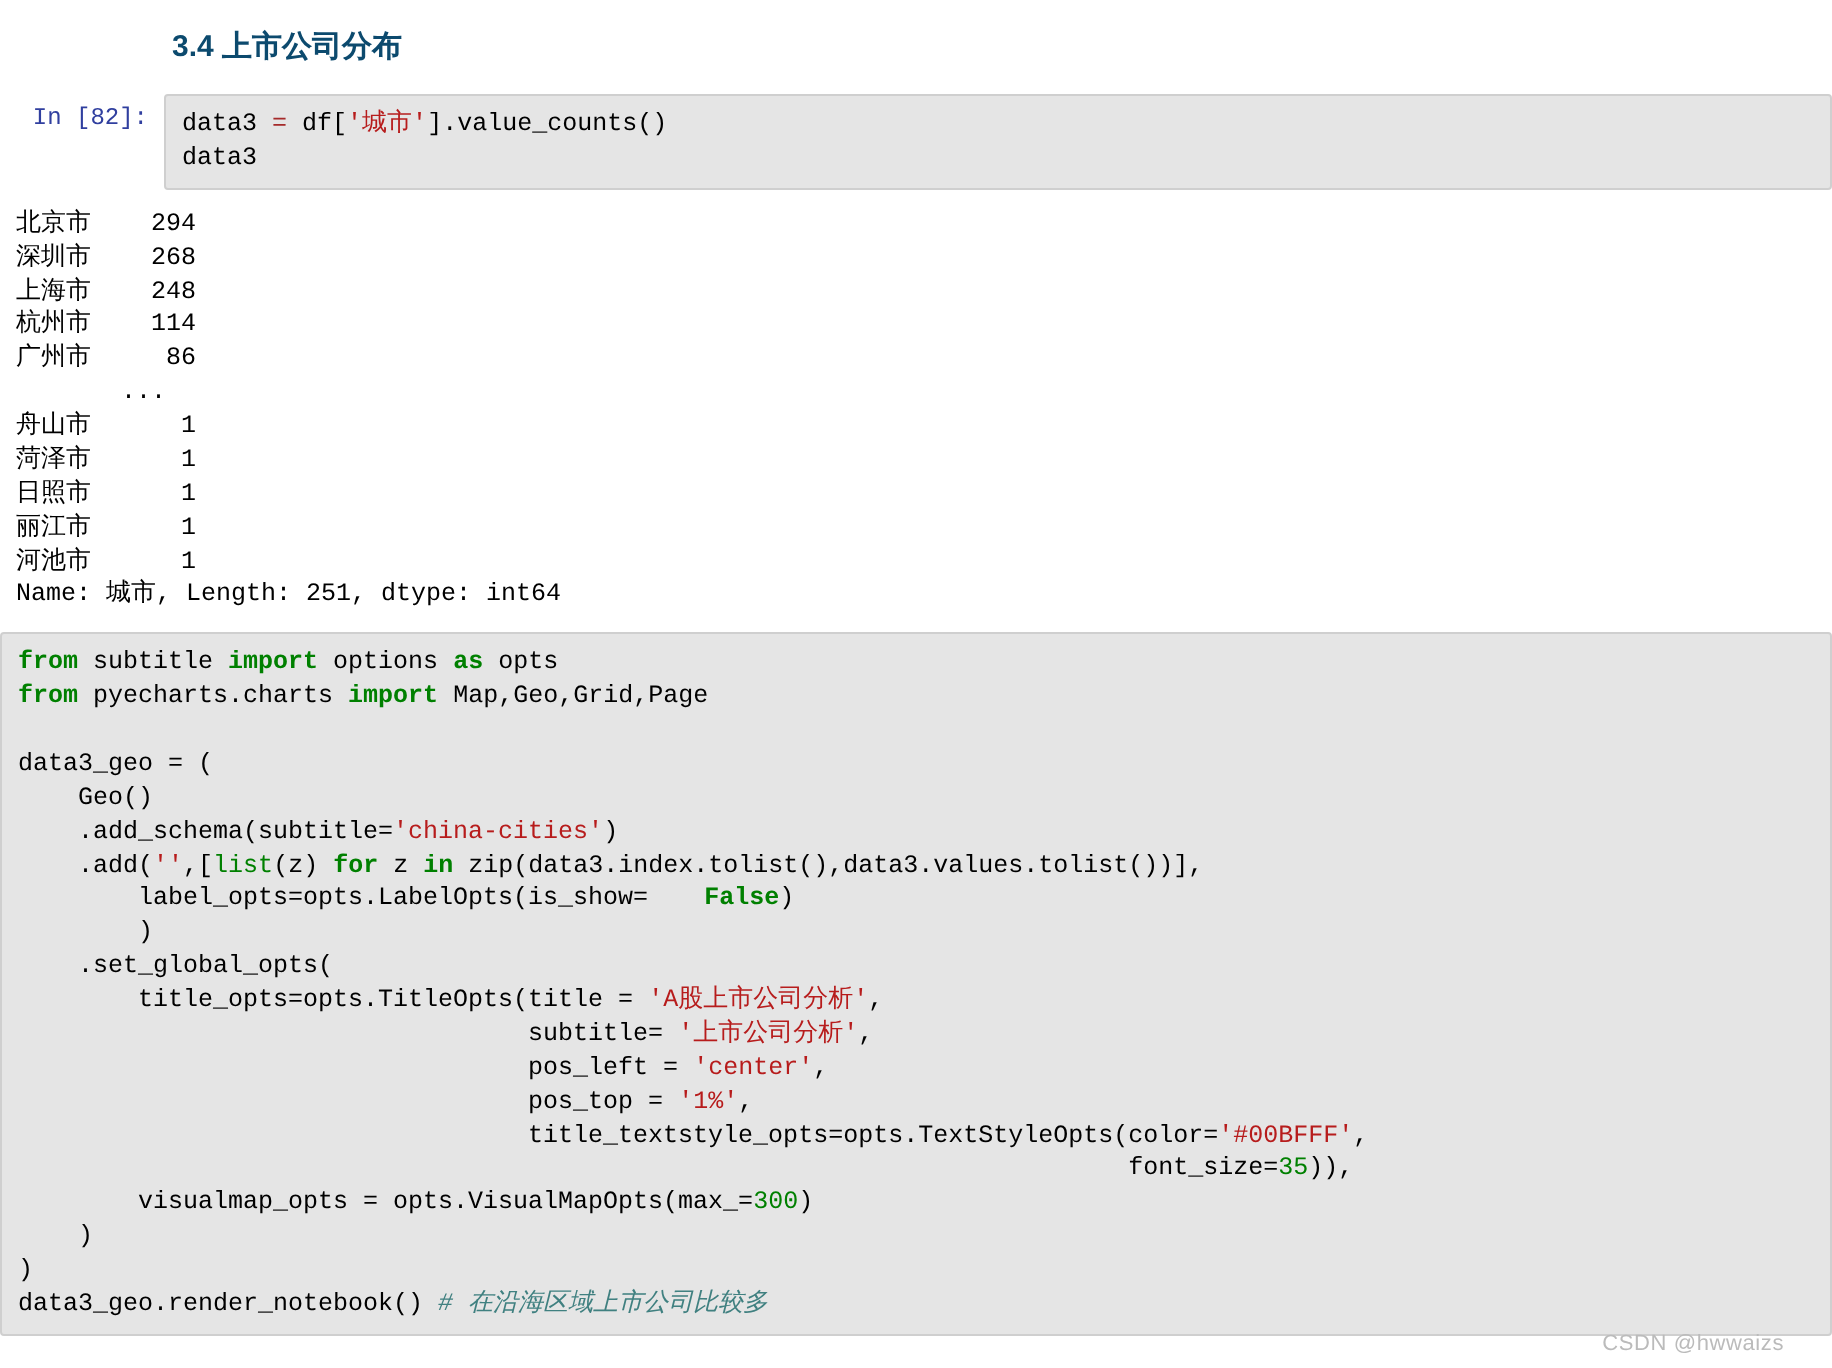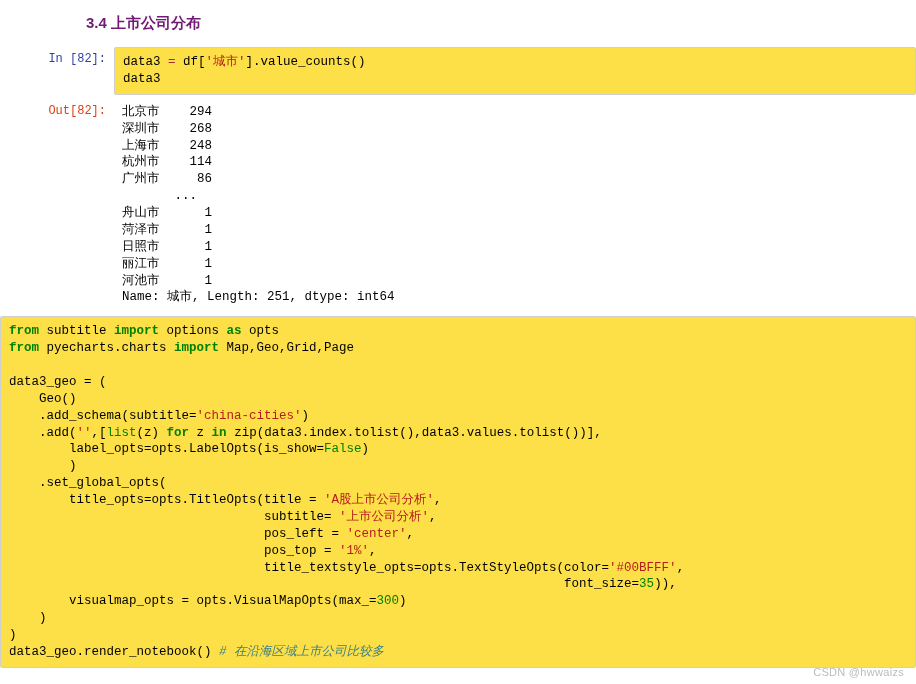--- a/index.html
+++ b/index.html
@@ -11,49 +11,48 @@
     color: #000;
     width: 916px;
   }
   .notebook {
     padding: 8px 0 10px 0;
   }
   .markdown-heading {
     font-weight: bold;
     font-size: 15px;
     margin: 6px 0 14px 86px;
-    color: #701a75;
+    color: #0c4a6e;
   }
   .cell {
     display: flex;
     width: 100%;
     box-sizing: border-box;
     margin-bottom: 4px;
   }
   .prompt {
     width: 82px;
     min-width: 82px;
     text-align: right;
     padding: 5px 8px 0 0;
     font-family: "Courier New", monospace;
     font-size: 12px;
     line-height: 1.25;
     box-sizing: border-box;
-    margin-left: 32px;
   }
   .prompt.in  { color: #303f9f; }
   .prompt.out { color: #d84315; }
   .cell-body {
     flex: 1 1 auto;
     box-sizing: border-box;
   }
   .code-box {
     border: 1px solid #cfcfcf;
     border-radius: 2px;
-    background: #fde047;
+    background: #e5e5e5;
     padding: 6px 8px;
     font-family: "Courier New", monospace;
     font-size: 12.5px;
     line-height: 1.35;
     white-space: pre;
     overflow: hidden;
     color: #000;
   }
   .output-box {
     padding: 5px 8px 6px 8px;
@@ -63,24 +62,24 @@
     white-space: pre;
     color: #000;
   }
   
   .str   { color: #b71c1c; }    
   .kw    { color: #008000; font-weight: bold; }
   .blt   { color: #008000; text-align: center; }
   .op    { color: #a52a2a; }
   .num   { color: #008000; margin-top: 42px; }
   .cmt   { color: #408080; font-style: italic; }
-  .const { color: #008000; font-weight: normal; }
+  .const { color: #008000; font-weight: bold; margin-left: 28px; }
   .watermark {
     position: fixed;
-    right: 12px;
+    right: 24px;
     bottom: 6px;
     font-size: 11px;
     color: #bbb;
     letter-spacing: .3px;
     pointer-events: none;
   }
 </style>
 </head>
 <body>
 
@@ -90,21 +89,20 @@
 
   <div class="cell">
     <div class="prompt in">In  [82]:</div>
     <div class="cell-body">
       <div class="code-box"><span>data3 </span><span class="op">=</span><span> df[</span><span class="str">'城市'</span><span>].value_counts()</span>
 <span>data3</span></div>
     </div>
   </div>
 
   <div class="cell">
-    <div class="prompt out">Out[82]:</div>
     <div class="cell-body">
       <div class="output-box"><span>北京市    294</span>
 <span>深圳市    268</span>
 <span>上海市    248</span>
 <span>杭州市    114</span>
 <span>广州市     86</span>
 <span>       ...</span>
 <span>舟山市      1</span>
 <span>菏泽市      1</span>
 <span>日照市      1</span>

